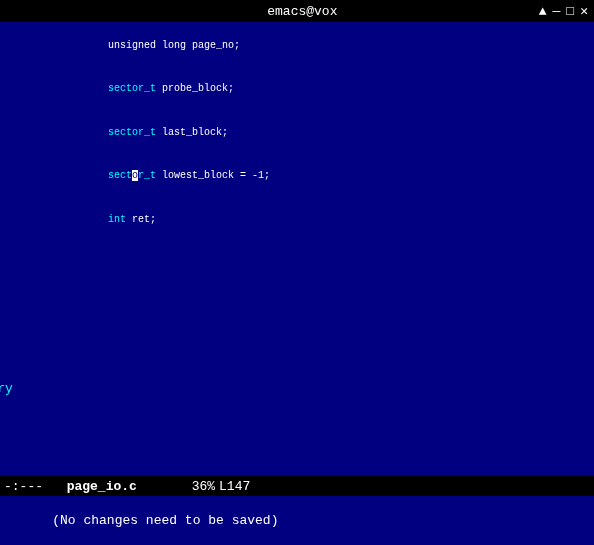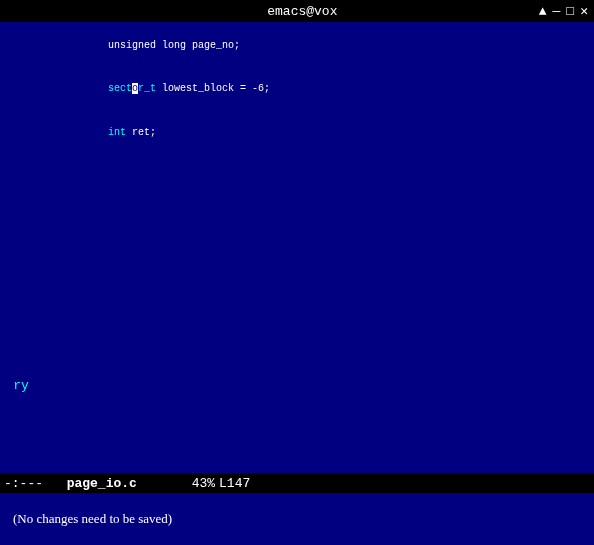--- a/index.html
+++ b/index.html
@@ -116,52 +116,58 @@
     <div class="title-bar-controls">
       <span>▲</span>
       <span>—</span>
       <span>□</span>
       <span>✕</span>
     </div>
   </div>
 
   <div class="editor-area">
 
-    <div class="left-gutter" style="position:absolute;left:0;top:0;width:10px;height:100%;display:flex;flex-direction:column;justify-content:flex-end;padding-bottom:80px;margin-left:16px;">
+    <div class="left-gutter" style="position:absolute;left:0;top:0;width:10px;height:100%;display:flex;flex-direction:column;justify-content:flex-end;padding-bottom:80px;">
       <span style="color:#00ffff;font-size:13px;writing-mode:horizontal-tb;">ry</span>
     </div>
 
     <div style="padding-left: 8px;">
 
       <div class="code-line">
         <span style="color:#fff">	unsigned long page_no;</span>
       </div>
 
 
-
+      <div class="code-line">
+        <span style="color:#00ffff">	sector_t </span><span style="color:#fff">probe_block;</span>
+      </div>
 
       <div class="code-line">
-        <span style="color:#00ffff">	sect</span><span style="background:#fff;color:#000080">o</span><span style="color:#00ffff">r_t </span><span style="color:#fff">lowest_block = -6;</span>
+        <span style="color:#00ffff">	sector_t </span><span style="color:#fff">last_block;</span>
+      </div>
+
+      <div class="code-line">
+        <span style="color:#00ffff">	sect</span><span style="background:#fff;color:#000080">o</span><span style="color:#00ffff">r_t </span><span style="color:#fff">lowest_block = -1;</span>
       </div>
 
 
 
       <div class="code-line">
         <span style="color:#00ffff">	int </span><span style="color:#fff">ret;</span>
       </div>
 
     </div>
   </div>
 
   <div class="status-bar" style="background:#000;color:#fff;padding:2px 4px;font-size:13px;display:flex;align-items:center;gap:4px;">
     <span style="color:#fff">-:---</span>
     <span>  </span>
     <span style="color:#fff;font-weight:bold">page_io.c</span>
     <span>      </span>
-    <span style="color:#fff">43%</span>
+    <span style="color:#fff">36%</span>
     <span style="color:#fff">L147</span>
     <span>    </span>
   </div>
 
-  <div class="bottom-bar" style="background:#000080;color:#fff;padding:2px 0;font-size:13px;font-family:Liberation Serif, serif;">
+  <div class="bottom-bar" style="background:#000080;color:#fff;padding:2px 21px;font-size:13px;">
     <span>(No changes need to be saved)</span>
   </div>
 </div>
 
 </body></html>

